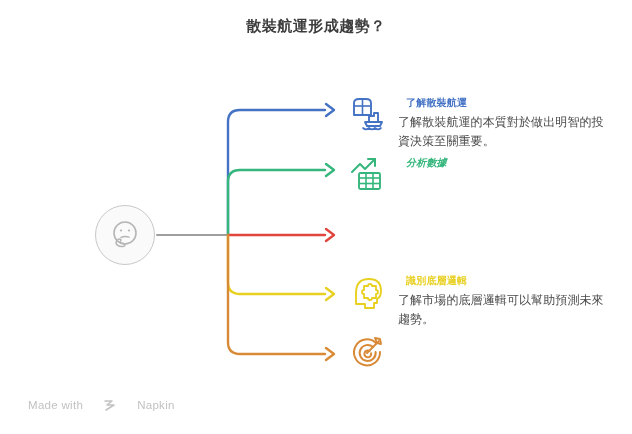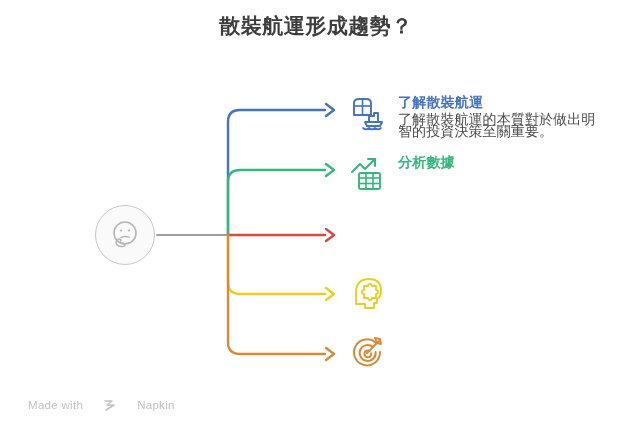--- a/index.html
+++ b/index.html
@@ -22,21 +22,21 @@
     height: 434px;
   }
 
   
   .page-title {
     position: absolute;
     left: 0;
     top: 14px;
     width: 632px;
     text-align: center;
-    font-size: 21px;
+    font-size: 15px;
     font-weight: bold;
     color: #3d3d3d;
     letter-spacing: 0.5px;
     line-height: 24px;
   }
 
   
   .center-node {
     position: absolute;
     left: 95px;
@@ -80,36 +80,36 @@
     justify-content: center;
     padding-top: 1px;
     box-sizing: border-box;
   }
   .branch-icon svg { display: block; }
   .branch-text {
     flex: 1 1 auto;
     min-width: 0;
   }
   .branch-heading {
-    font-size: 14px;
+    font-size: 10px;
     font-weight: bold;
     line-height: 15px;
-    margin: 1px 0 3px 0;
+    margin: 1px 0 3px 8px;
     letter-spacing: 0.2px;
   }
   .branch-desc {
-    font-size: 14px;
-    line-height: 12px;
+    font-size: 12px;
+    line-height: 19px;
     color: #4a4a4a;
     letter-spacing: 0.1px;
   }
 
   
   #branch-0 { left: 348px; top: 94px; }
-  #branch-1 { left: 348px; top: 154px; }
+  #branch-1 { left: 348px; top: 154px; font-style: italic; }
   #branch-2 { left: 348px; top: 213px; }
   #branch-3 { left: 348px; top: 272px; }
   #branch-4 { left: 348px; top: 334px; }
 
   
   .footer {
     position: absolute;
     left: 28px;
     top: 398px;
     display: flex;
@@ -196,20 +196,22 @@
 
 
   <div class="branch" id="branch-3">
     <div class="branch-icon">
       <svg width="36" height="40" viewBox="0 0 36 40" fill="none" xmlns="http://www.w3.org/2000/svg">
         <path d="M6 31 v-11 q0 -14 13 -14 q12 0 12 12 q0 6 -4 8 v4 h-3 v5 h-9 v-4 h-9 z" stroke="#E8D020" stroke-width="1.9" stroke-linejoin="round" fill="none"></path>
         <path d="M14 13 h4 q0 -2 2 -2 q2 0 2 2 h4 v4 q2 0 2 2 q0 2 -2 2 v4 h-4 q0 2 -2 2 q-2 0 -2 -2 h-4 v-4 q-2 0 -2 -2 q0 -2 2 -2 z" stroke="#E8D020" stroke-width="1.8" stroke-linejoin="round" fill="none"></path>
       </svg>
     </div>
     <div class="branch-text">
+      <div class="branch-heading" style="color:#E8D020">識別底層邏輯</div>
+      <div class="branch-desc">了解市場的底層邏輯可以幫助預測未來趨勢。</div>
     </div>
   </div>
 
   <div class="branch" id="branch-4">
     <div class="branch-icon">
       <svg width="36" height="38" viewBox="0 0 36 38" fill="none" xmlns="http://www.w3.org/2000/svg">
         <path d="M26 8 a13 13 0 1 0 4 9" stroke="#D98A37" stroke-width="2" stroke-linecap="round" fill="none"></path>
         <path d="M23 12 a8 8 0 1 0 2.6 5" stroke="#D98A37" stroke-width="2" stroke-linecap="round" fill="none"></path>
         <path d="M19.5 16 a3.4 3.4 0 1 0 1.6 2.2" stroke="#D98A37" stroke-width="2" stroke-linecap="round" fill="none"></path>
         <path d="M17 18 L29 6" stroke="#D98A37" stroke-width="2" stroke-linecap="round"></path>

